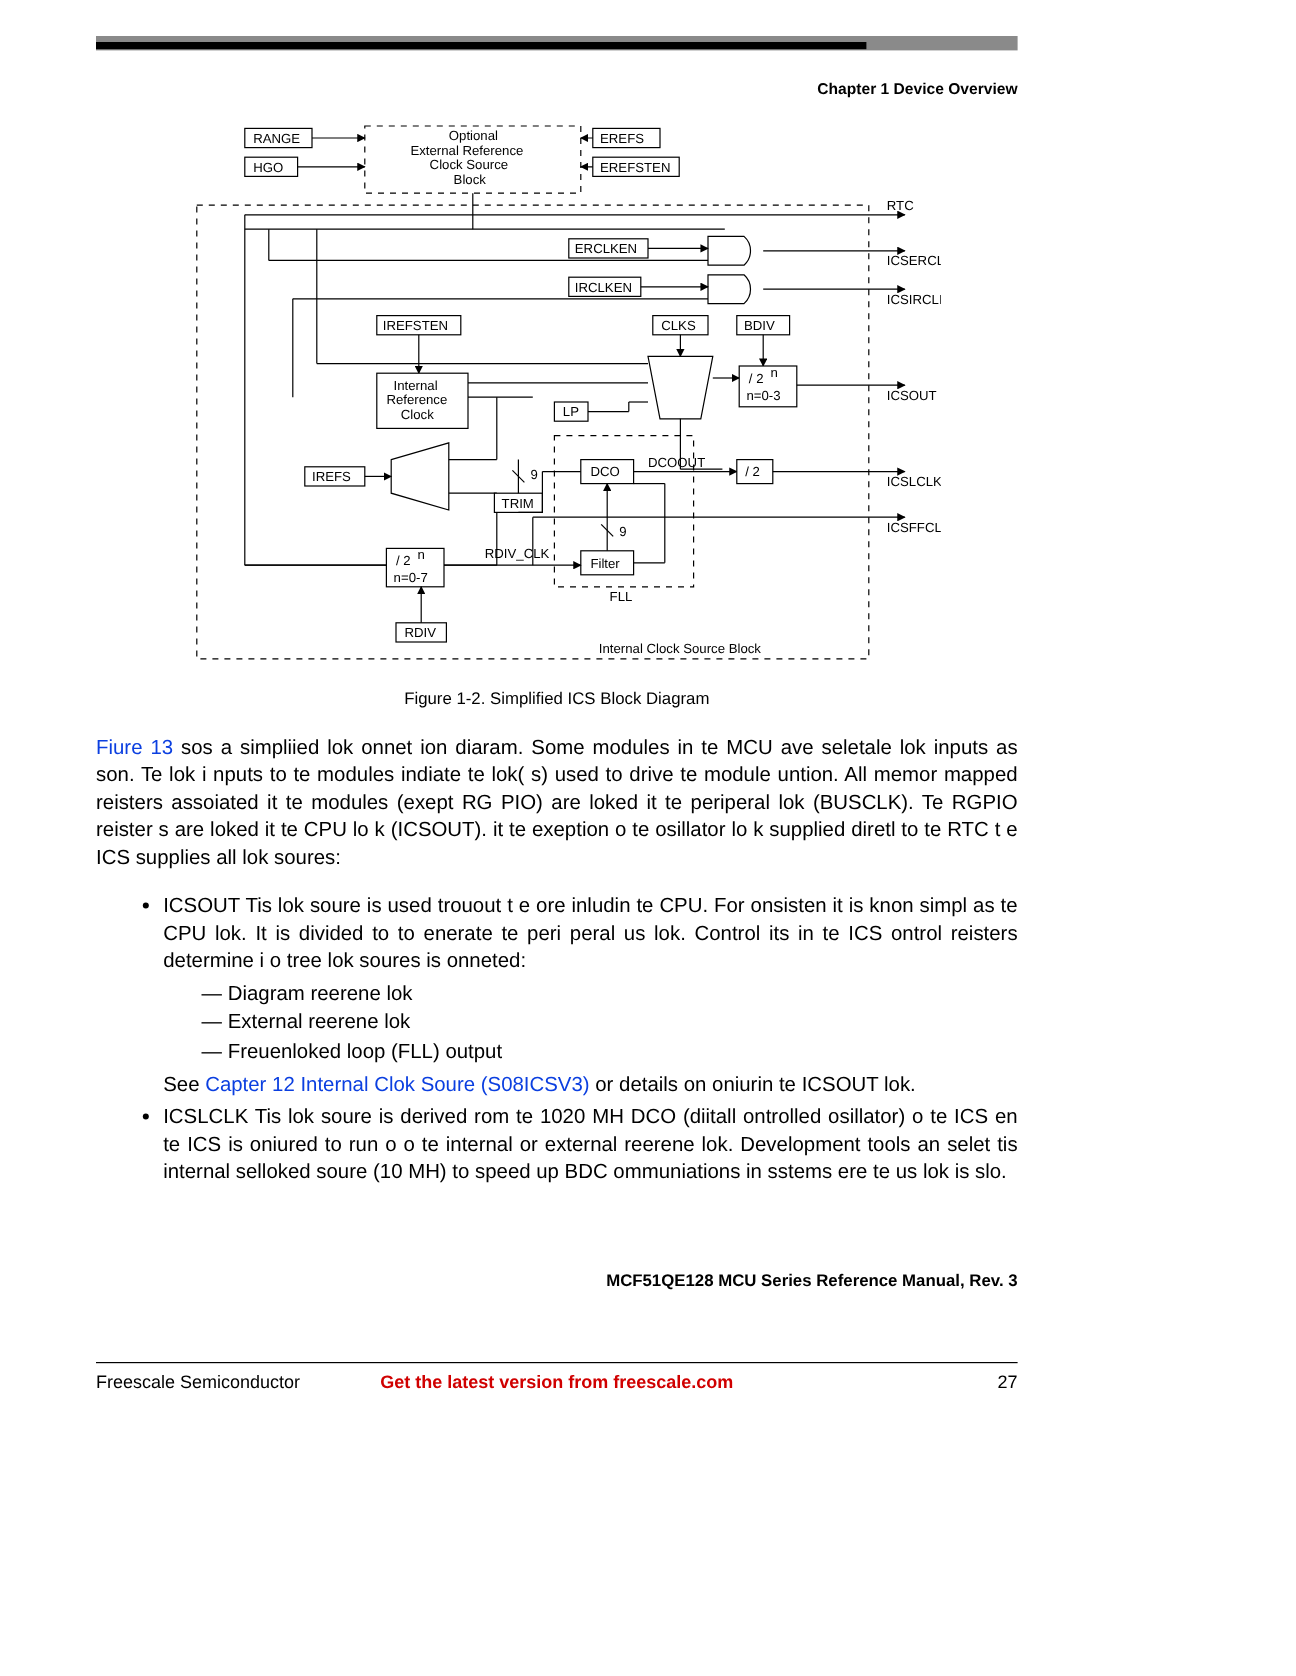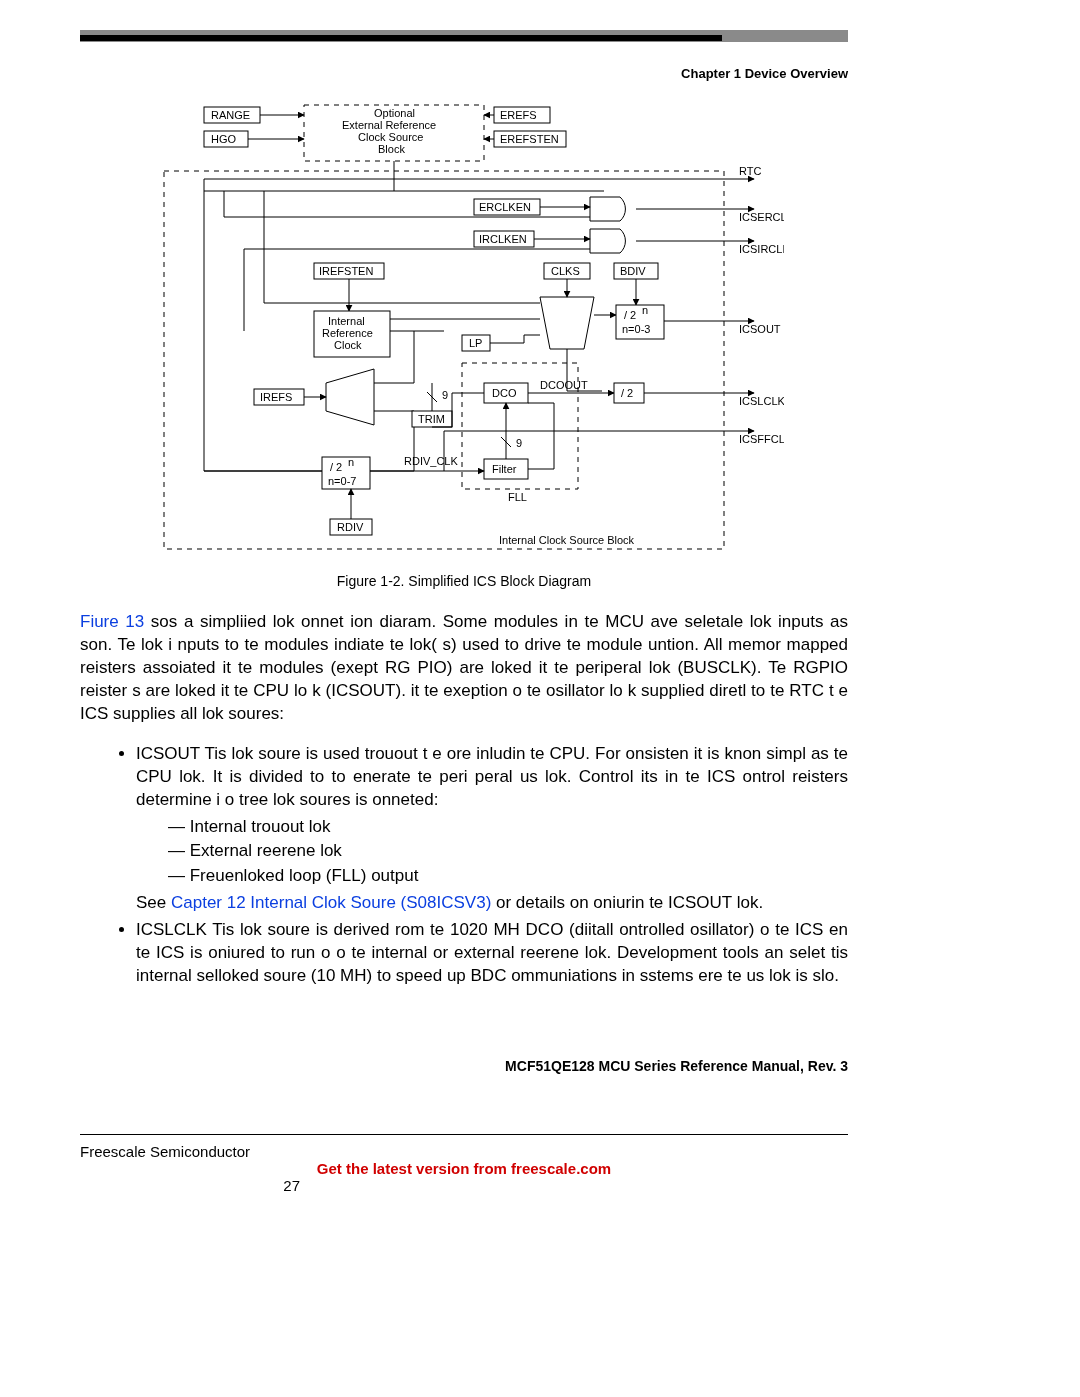--- a/index.html
+++ b/index.html
@@ -79,21 +79,21 @@
     list-style: none;
     padding-left: 32px;
     margin: 4px 0;
   }
   ul.dashes > li::before { content: "— "; }
   ul.dashes > li { margin: 2px 0; }
   .footer-line { border-top: 1px solid #000; margin-top: 60px; padding-top: 8px; }
   .footer-manual {
     text-align: right; font-weight: bold; font-size: 14px; margin-bottom: 6px;
   }
-  .footer-row { display:flex; font-size: 15px; flex-direction: column; }
+  .footer-row { display:flex; font-size: 15px; }
   .footer-link { color:#d00000; font-weight:bold; text-align:center; flex:1; }
   .footer-left, .footer-right { width: 220px; }
   .footer-right { text-align:right; }
   
   .dg text { font-family: Arial, Helvetica, sans-serif; font-size: 11px; }
   .dg .bx { fill:#fff; stroke:#000; stroke-width:1; }
   .dg .nostroke { fill:none; stroke:#000; stroke-width:1; }
   .dg .dash { stroke-dasharray:5 5; }
   .dg .arrow { stroke:#000; stroke-width:1; fill:none; marker-end:url(#ah); }
   .dg .line  { stroke:#000; stroke-width:1; fill:none; }
@@ -269,21 +269,21 @@
 
 
   <p class="body-text">
     <span class="xref">Fiure 13</span><span> sos a simpliied lok onnet ion diaram. Some modules in te MCU ave seletale lok inputs as son. Te lok i nputs to te modules indiate te lok( s) used to drive te module untion. All memor mapped reisters assoiated it te modules (exept RG PIO) are loked it te periperal lok (BUSCLK). Te RGPIO reister s are loked it te CPU lo k (ICSOUT). it te exeption o te osillator lo k supplied diretl to te RTC t e ICS supplies all lok soures:</span>
   </p>
 
   <ul class="bullets">
     <li>
       <span>ICSOUT  Tis lok soure is used trouout t e ore inludin te CPU. For onsisten it is knon simpl as te CPU lok. It is divided to to enerate te peri peral us lok. Control its in te ICS ontrol reisters determine i o tree lok soures is onneted:</span>
       <ul class="dashes">
-        <li>Internal trouout lok</li>
+        <li>Diagram reerene lok</li>
         <li>External reerene lok</li>
         <li>Freuenloked loop (FLL) output</li>
       </ul>
       <span>See </span><span class="xref">Capter 12 Internal Clok Soure (S08ICSV3)</span><span> or details on oniurin te ICSOUT lok.</span>
     </li>
     <li>ICSLCLK  Tis lok soure is derived rom te 1020 MH DCO (diitall ontrolled osillator) o te ICS en te ICS is oniured to run o o te internal or external reerene lok. Development tools an selet tis internal selloked soure (10 MH) to speed up BDC ommuniations in sstems ere te us lok is slo.</li>
   </ul>
 
   <div class="footer-manual" style="margin-top:70px">MCF51QE128 MCU Series Reference Manual, Rev. 3</div>
   <div class="footer-line">

